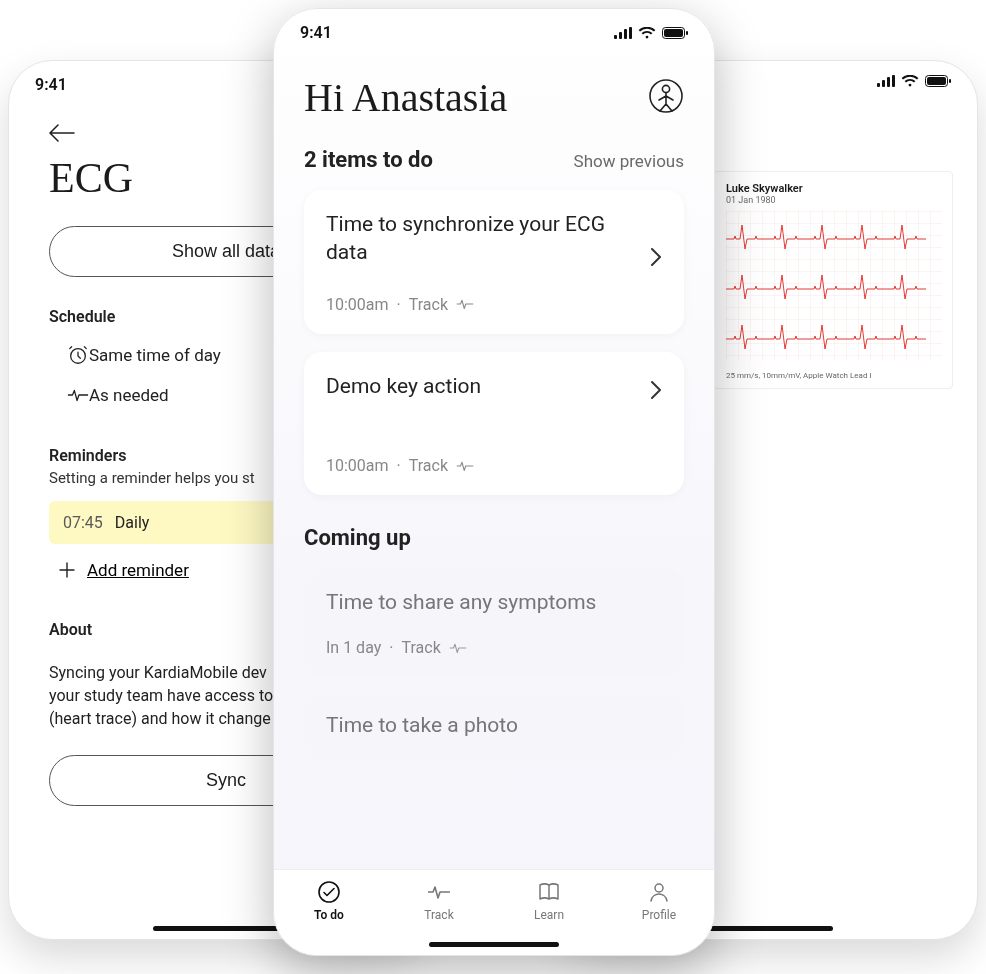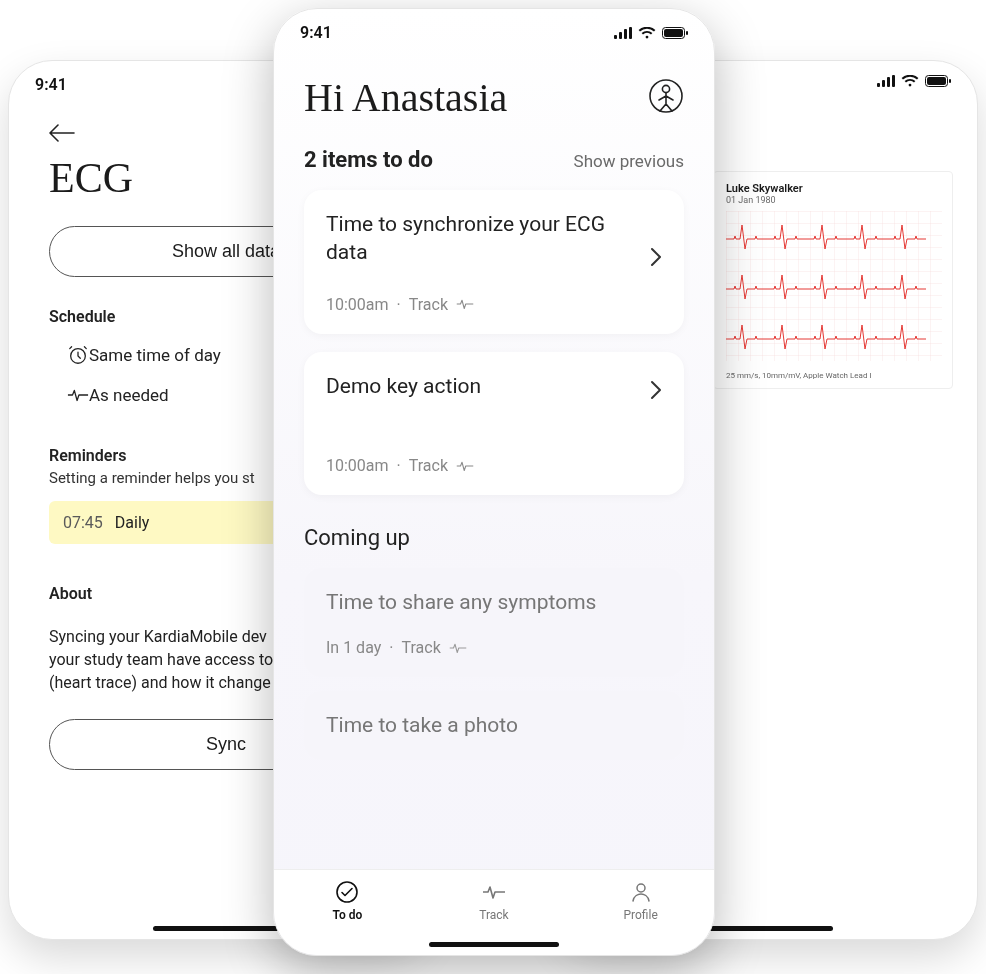--- a/index.html
+++ b/index.html
@@ -82,21 +82,21 @@
   .show-prev { font-size: 17px; color: #6a6a6a; }
   .card {
     margin-top: 18px; background: #fff; border-radius: 18px; padding: 20px 22px;
     box-shadow: 0 2px 8px rgba(0,0,0,0.04);
   }
   .card-top { display: flex; justify-content: space-between; align-items: flex-end; }
   .card-title { font-size: 21px; color: #222; line-height: 1.35; padding-right: 16px; }
   .card-title.muted { color: #767676; }
   .card-meta { margin-top: 28px; font-size: 16px; color: #888; display: flex; align-items: center; gap: 8px; }
   .card.compact .card-meta { margin-top: 22px; }
-  .coming { font-size: 22px; font-weight: 400; color: #222; margin-top: 30px; }
+  .coming { font-size: 22px; font-weight: 700; color: #222; margin-top: 30px; }
   .card.muted { background: #f6f5fa; box-shadow: none; }
 
   
   .tabbar {
     position: absolute; bottom: 0; left: 0; right: 0; height: 86px;
     background: rgba(255,255,255,0.96);
     border-top: 1px solid #eee;
     display: flex; justify-content: space-around; align-items: flex-start;
     padding-top: 10px;
   }
@@ -154,20 +154,26 @@
           <path d="M1 7h5l2-5 3 11 2-6h10" stroke="#222" stroke-width="1.4" fill="none" stroke-linejoin="round"></path>
         </svg>
       <span>As needed</span>
     </div>
 
     <div class="sec-label" style="margin-top:40px">Reminders</div>
     <div class="subtext">Setting a reminder helps you st</div>
     <div class="rem-row">
       <span class="rem-time">07:45</span>
       <span class="rem-label">Daily</span>
+    </div>
+    <div class="add-rem">
+      <svg width="16" height="16" viewBox="0 0 16 16">
+          <path d="M8 1v14M1 8h14" stroke="#222" stroke-width="1.4" stroke-linecap="round"></path>
+        </svg>
+      <span class="u">Add reminder</span>
     </div>
 
     <div class="sec-label" style="margin-top:40px">About</div>
     <p class="about-p" style="white-space:pre-line">Syncing your KardiaMobile de​v
 your study team have access t​o
 (heart trace) and how it chang​e</p>
 
     <button class="pill-btn sync-btn">
       <span>Sync</span>
     </button>
@@ -337,20 +343,26 @@
       <span>To do</span>
     </div>
     <div class="tab">
       <svg width="24" height="24" viewBox="0 0 24 14">
           <path d="M1 7h5l2-5 3 11 2-6h10" stroke="#777" stroke-width="1.6" fill="none" stroke-linejoin="round"></path>
         </svg>
       <span>Track</span>
     </div>
     <div class="tab">
       <svg width="24" height="24" viewBox="0 0 24 24">
+          <path d="M3 5c3-1.5 6-1.5 9 0 3-1.5 6-1.5 9 0v14c-3-1.5-6-1.5-9 0-3-1.5-6-1.5-9 0V5zM12 5v14" stroke="#777" stroke-width="1.5" fill="none" stroke-linejoin="round"></path>
+        </svg>
+      <span>Learn</span>
+    </div>
+    <div class="tab">
+      <svg width="24" height="24" viewBox="0 0 24 24">
           <circle cx="12" cy="8" r="4" stroke="#777" stroke-width="1.5" fill="none"></circle>
           <path d="M4 21c1-5 5-7 8-7s7 2 8 7" stroke="#777" stroke-width="1.5" fill="none" stroke-linecap="round"></path>
         </svg>
       <span>Profile</span>
     </div>
   </div>
   <div class="home-indicator"></div>
 </div>
 
 </body></html>

